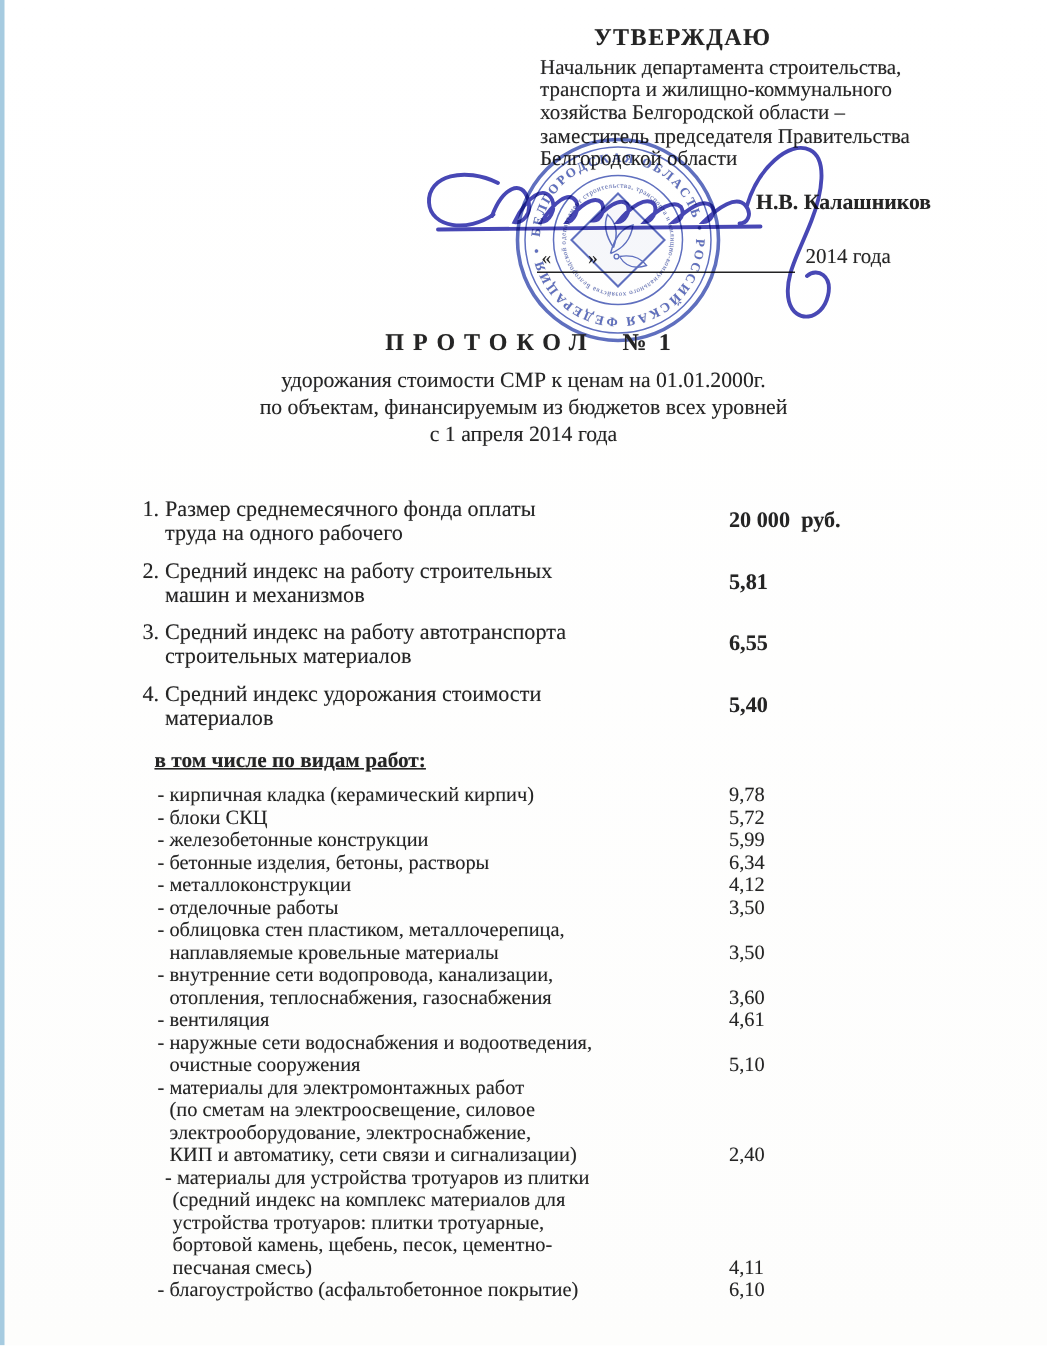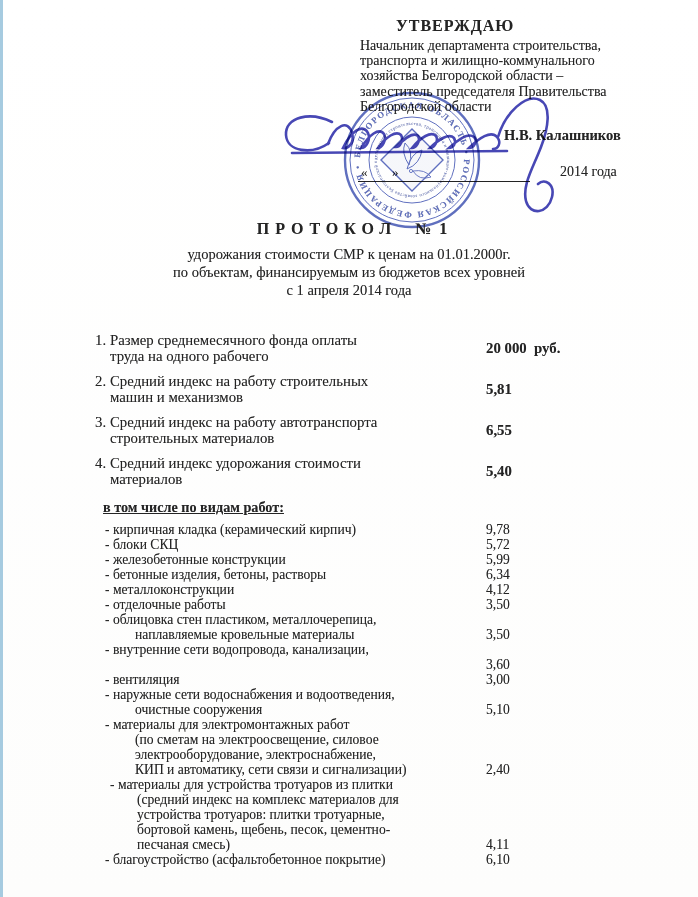--- a/index.html
+++ b/index.html
@@ -12,34 +12,34 @@
     overflow:hidden;
     text-shadow:0 0 .5px rgba(45,45,45,.35);
   }
   .edge{position:absolute;left:0;top:0;width:3px;height:100%;background:#a6cbe0;}
   .approve{position:absolute;left:396px;top:17px;font-size:16px;font-weight:bold;letter-spacing:1px;}
   .approver{position:absolute;left:360px;top:38px;width:252px;font-size:14px;line-height:15.2px;}
   .signer{position:absolute;left:504px;top:127px;font-size:14.5px;font-weight:bold;}
   .dateline{position:absolute;left:358px;top:161px;width:172px;height:20px;border-bottom:1.6px solid #232323;}
   .dateline .q1{position:absolute;left:3px;bottom:1px;font-size:13px;}
   .dateline .q2{position:absolute;left:34px;bottom:1px;font-size:13px;}
-  .year{position:absolute;left:560px;top:164px;font-size:14px;}
+  .year{position:absolute;left:537px;top:164px;font-size:14px;}
   .title{position:absolute;left:18px;right:10px;top:220px;text-align:center;font-size:16px;font-weight:bold;}
   .title .tw{letter-spacing:6px;margin-right:18px;}
   .title .tn{letter-spacing:2px;}
   .subtitle{position:absolute;left:0;right:0;top:245px;text-align:center;font-size:14.5px;line-height:18px;}
   .mitem{position:absolute;left:95px;width:470px;height:32px;font-size:14.8px;}
   .mnum{position:absolute;left:0;top:0;line-height:16px;}
   .mlines{position:absolute;left:15px;top:0;line-height:16px;}
   .mval{position:absolute;left:391px;top:50%;transform:translateY(-50%);font-weight:bold;white-space:pre;}
   .wheading{position:absolute;left:103px;top:499px;font-size:14.2px;text-decoration:underline;font-weight:bold;}
   .wlist{position:absolute;left:105px;top:522px;width:470px;font-size:13.6px;}
   .wrow{position:relative;height:15px;line-height:15px;white-space:nowrap;}
   .wlbl{display:inline-block;}
-  .wlbl.cont{padding-left:8px;margin-left:22px;}
+  .wlbl.cont{padding-left:8px;}
   .wlbl.xind{padding-left:5px;}
   .wlbl.xind.cont{padding-left:10px;}
   .wval{position:absolute;left:381px;top:0;}
   .stamp{position:absolute;left:337px;top:85px;width:150px;height:150px;
     mix-blend-mode:multiply;filter:blur(.35px);opacity:.85;}
   .sig{position:absolute;left:255px;top:85px;width:340px;height:150px;
     mix-blend-mode:multiply;filter:blur(.3px);}
 </style>
 </head>
 <body>
@@ -142,22 +142,22 @@
   <div class="wlist">
       <div class="wrow"><span class="wlbl">- кирпичная кладка (керамический кирпич)</span><span class="wval">9,78</span></div>
       <div class="wrow"><span class="wlbl">- блоки СКЦ</span><span class="wval">5,72</span></div>
       <div class="wrow"><span class="wlbl">- железобетонные конструкции</span><span class="wval">5,99</span></div>
       <div class="wrow"><span class="wlbl">- бетонные изделия, бетоны, растворы</span><span class="wval">6,34</span></div>
       <div class="wrow"><span class="wlbl">- металлоконструкции</span><span class="wval">4,12</span></div>
       <div class="wrow"><span class="wlbl">- отделочные работы</span><span class="wval">3,50</span></div>
       <div class="wrow"><span class="wlbl">- облицовка стен пластиком, металлочерепица,</span></div>
       <div class="wrow"><span class="wlbl cont">наплавляемые кровельные материалы</span><span class="wval">3,50</span></div>
       <div class="wrow"><span class="wlbl">- внутренние сети водопровода, канализации,</span></div>
-      <div class="wrow"><span class="wval">3,60</span></div>
-      <div class="wrow"><span class="wlbl">- вентиляция</span><span class="wval">3,00</span></div>
+      <div class="wrow"><span class="wlbl cont">отопления, теплоснабжения, газоснабжения</span><span class="wval">3,60</span></div>
+      <div class="wrow"><span class="wlbl">- вентиляция</span><span class="wval">4,61</span></div>
       <div class="wrow"><span class="wlbl">- наружные сети водоснабжения и водоотведения,</span></div>
       <div class="wrow"><span class="wlbl cont">очистные сооружения</span><span class="wval">5,10</span></div>
       <div class="wrow"><span class="wlbl">- материалы для электромонтажных работ</span></div>
       <div class="wrow"><span class="wlbl cont">(по сметам на электроосвещение, силовое</span></div>
       <div class="wrow"><span class="wlbl cont">электрооборудование, электроснабжение,</span></div>
       <div class="wrow"><span class="wlbl cont">КИП и автоматику, сети связи и сигнализации)</span><span class="wval">2,40</span></div>
       <div class="wrow"><span class="wlbl xind">- материалы для устройства тротуаров из плитки</span></div>
       <div class="wrow"><span class="wlbl cont xind">(средний индекс на комплекс материалов для</span></div>
       <div class="wrow"><span class="wlbl cont xind">устройства тротуаров: плитки тротуарные,</span></div>
       <div class="wrow"><span class="wlbl cont xind">бортовой камень, щебень, песок, цементно-</span></div>

